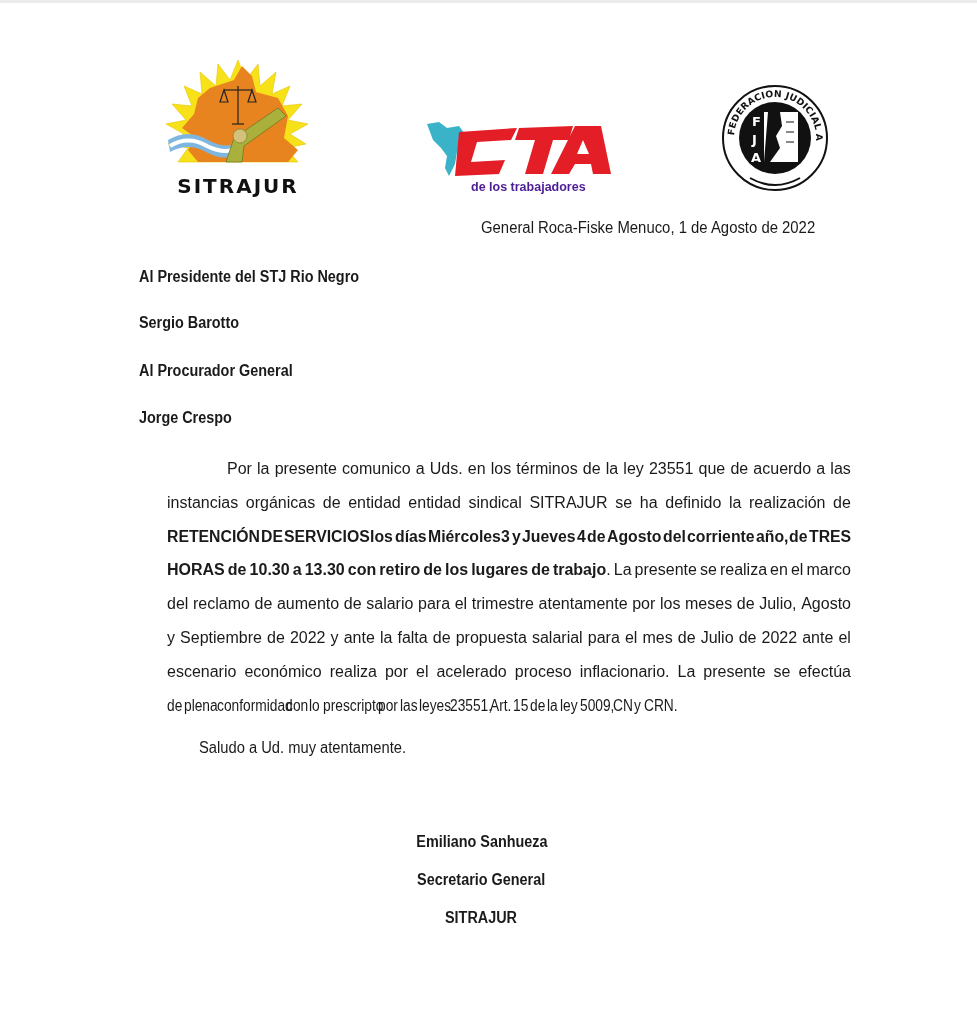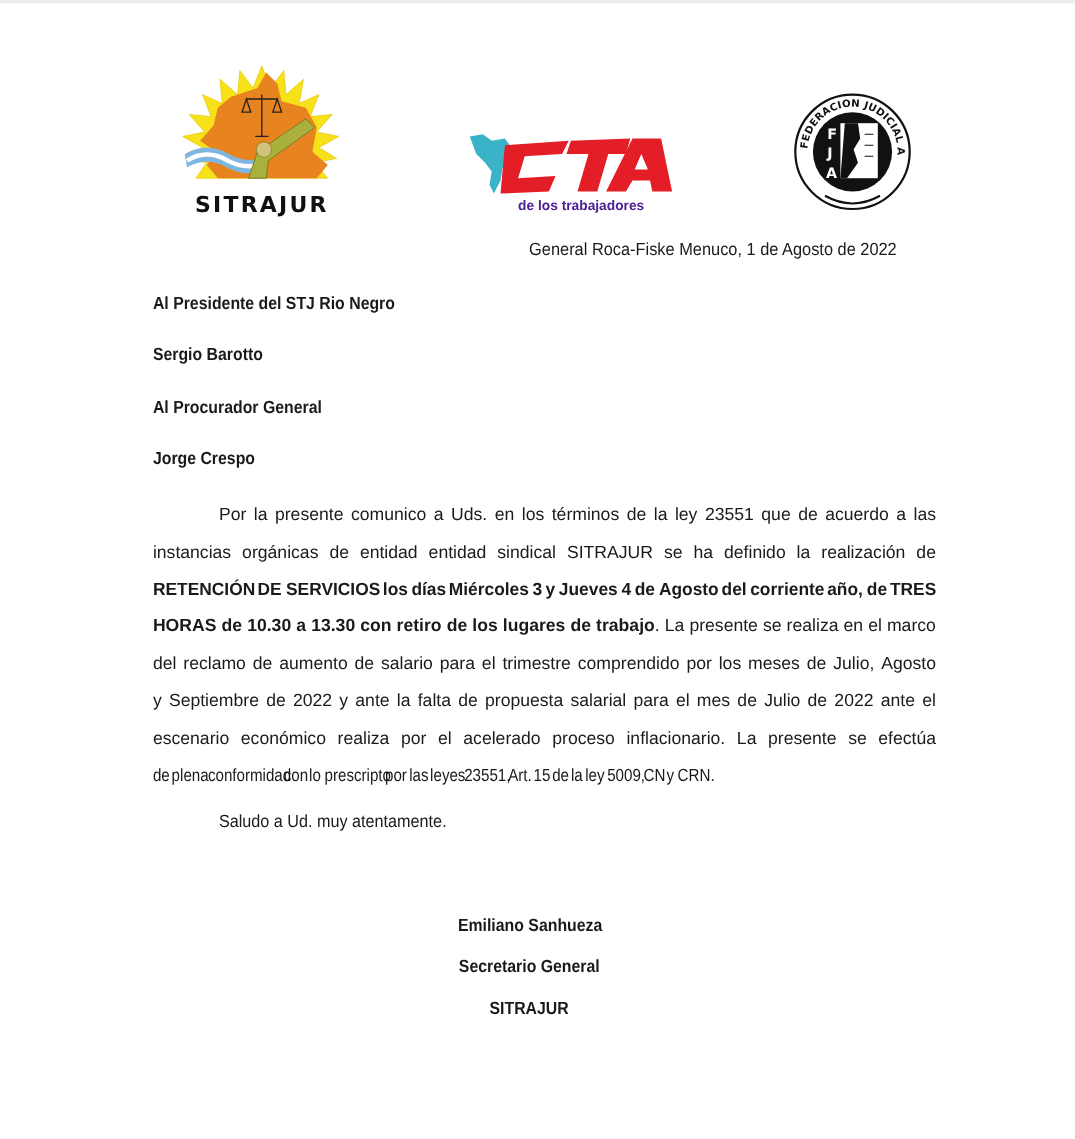--- a/index.html
+++ b/index.html
@@ -22,21 +22,21 @@
     letter-spacing: 2px; color: #111;
   }
   .txt { position: absolute; white-space: nowrap; font-size: 16px; transform-origin: left top; }
   .date { left: 481px; top: 219px; transform: scaleX(0.93); }
   .bold { font-weight: bold; }
   .addr { left: 139px; transform: scaleX(0.9); }
   .para {
     position: absolute; left: 139px; top: 452px; width: 712px;
     font-size: 16px; line-height: 33.8px;
   }
-  .pline { display: flex; justify-content: space-between; white-space: nowrap; height: 33.8px; }
+  .pline { display: flex; justify-content: space-between; white-space: nowrap; height: 33.8px; margin-left: 28px; }
   .pline span.w { display: inline-block; }
   .closing { left: 199px; top: 739px; transform: scaleX(0.92); }
   .sig { left: 0; width: 963px; text-align: center; transform: none; }
   .sig span { display: inline-block; }
 </style>
 </head>
 <body>
 
 <div class="topline"></div>
 
@@ -181,21 +181,21 @@
     <div class="pline">
       <span class="w"><span>del</span></span>
       <span class="w"><span>reclamo</span></span>
       <span class="w"><span>de</span></span>
       <span class="w"><span>aumento</span></span>
       <span class="w"><span>de</span></span>
       <span class="w"><span>salario</span></span>
       <span class="w"><span>para</span></span>
       <span class="w"><span>el</span></span>
       <span class="w"><span>trimestre</span></span>
-      <span class="w"><span>comprendido</span></span>
+      <span class="w"><span>atentamente</span></span>
       <span class="w"><span>por</span></span>
       <span class="w"><span>los</span></span>
       <span class="w"><span>meses</span></span>
       <span class="w"><span>de</span></span>
       <span class="w"><span>Julio,</span></span>
       <span class="w"><span>Agosto</span></span>
     </div>
     <div class="pline">
       <span class="w"><span>y</span></span>
       <span class="w"><span>Septiembre</span></span>

